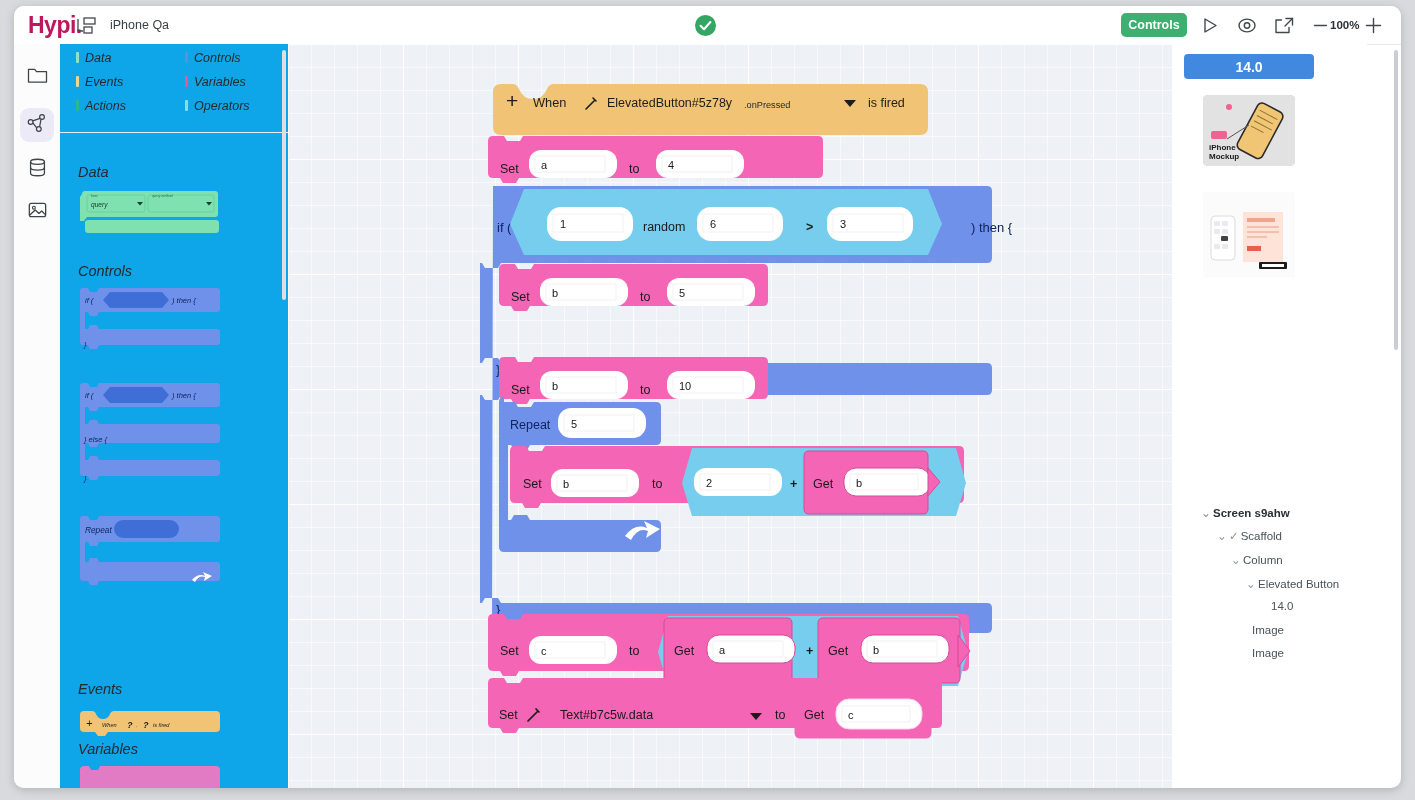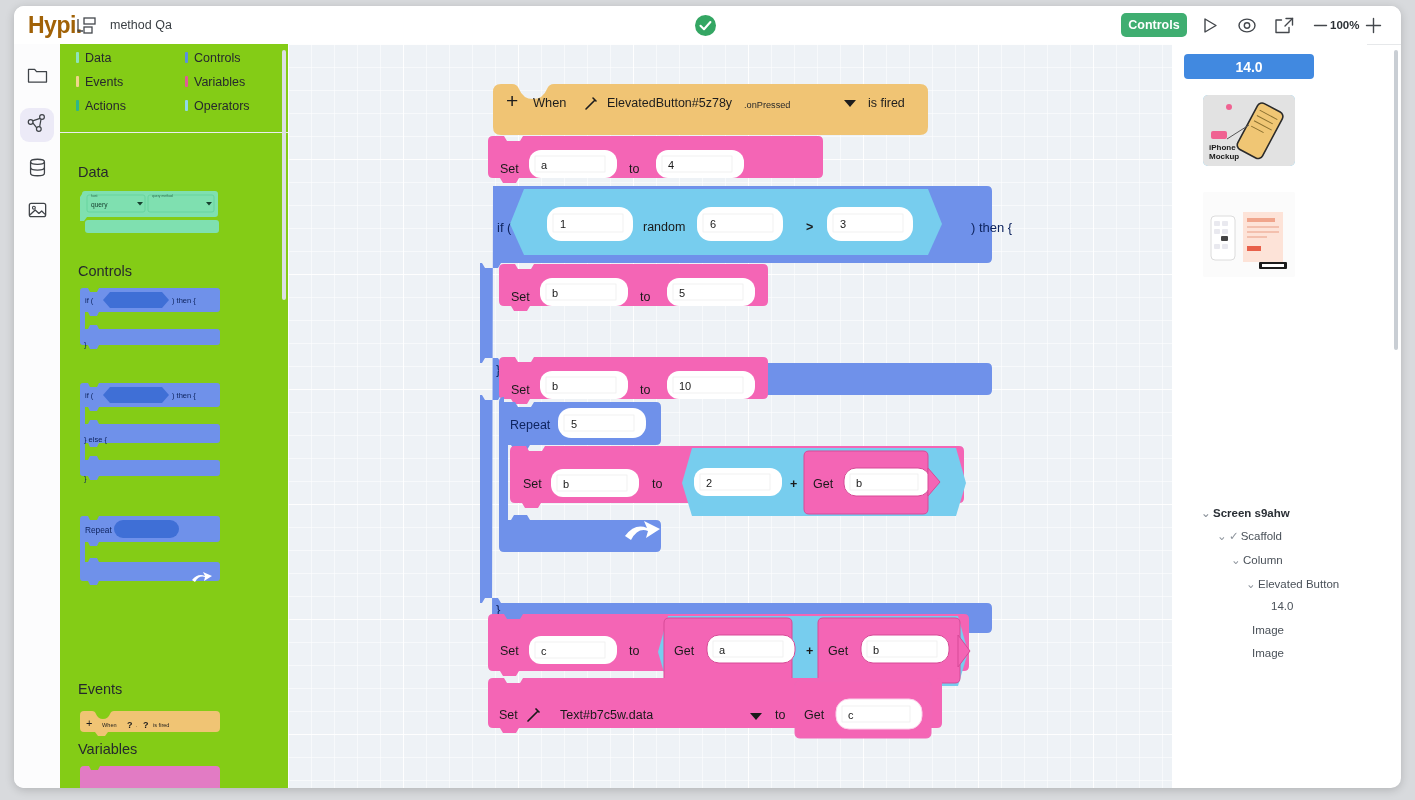--- a/index.html
+++ b/index.html
@@ -14,21 +14,21 @@
     background:#ffffff;border-radius:10px;overflow:hidden;
     box-shadow:0 2px 10px rgba(0,0,0,.18);
   }
   
   .hdr{
     position:absolute;left:0;top:0;width:1387px;height:38px;
     background:#fff;border-bottom:1px solid #e6e8ea;
   }
   .logo{
     position:absolute;left:14px;top:6px;font-size:23px;font-weight:bold;
-    color:#a16207;letter-spacing:-.5px;
+    color:#be185d;letter-spacing:-.5px;
   }
   .proj-icon{position:absolute;left:62px;top:11px;width:22px;height:17px;}
   .proj-name{
     position:absolute;left:96px;top:12px;font-size:12.5px;color:#3a3f44;
   }
   .save-dot{position:absolute;left:681px;top:9px;width:21px;height:21px;}
   .publish{
     position:absolute;left:1107px;top:7px;width:66px;height:24px;
     background:#3fae71;border:none;border-radius:5px;color:#fff;
     font-size:12.5px;font-weight:bold;font-family:inherit;cursor:pointer;
@@ -50,21 +50,21 @@
   .rail-btn{
     position:absolute;left:6px;width:34px;height:34px;border-radius:9px;
     display:flex;align-items:center;justify-content:center;cursor:pointer;
   }
   .rail-btn.active{background:#eceaf7;}
   .rail-b1{top:16px;} .rail-b2{top:64px;} .rail-b3{top:108px;} .rail-b4{top:151px;}
 
   
   .pal{
     position:absolute;left:46px;top:38px;width:228px;height:744px;
-    background:#84cc16;border-right:1px solid #ec4899;overflow:hidden;
+    background:#0ea5e9;border-right:1px solid #ec4899;overflow:hidden;font-style:italic;
   }
   .cats{position:absolute;left:0;top:0;width:228px;height:88px;border-bottom:1px solid #ebedef;}
   .cat{position:absolute;font-size:12.5px;color:#26292d;cursor:pointer;}
   .cat .bar{display:inline-block;width:3px;height:11px;border-radius:1px;margin-right:6px;vertical-align:-1px;}
   .cat-c0{left:16px;top:7px;}  .cat-c1{left:16px;top:31px;}  .cat-c2{left:16px;top:55px;}
   .cat-c3{left:125px;top:7px;} .cat-c4{left:125px;top:31px;} .cat-c5{left:125px;top:55px;}
 
   .sec-h{position:absolute;left:18px;font-size:14.5px;color:#26292d;font-weight:500;}
   .pal-blk{position:absolute;left:20px;}
 
@@ -119,21 +119,21 @@
   <div class="hdr">
     <div class="logo">Hypi.</div>
 
     <div class="proj-icon">
       <svg viewBox="0 0 22 17" width="22" height="17">
         <path d="M2 2 v12 h5" fill="none" stroke="#44484d" stroke-width="1.3"></path>
         <rect x="8" y="1" width="11" height="6" fill="none" stroke="#44484d" stroke-width="1.3"></rect>
         <rect x="8" y="10" width="8" height="6" fill="none" stroke="#44484d" stroke-width="1.3"></rect>
       </svg>
     </div>
-    <div class="proj-name">method Qa</div>
+    <div class="proj-name">iPhone Qa</div>
 
     <div class="save-dot">
       <svg viewBox="0 0 21 21" width="21" height="21">
         <circle cx="10.5" cy="10.5" r="10.5" fill="#34a663"></circle>
         <path d="M5.5 10.8 L9 14.2 L15.4 7" fill="none" stroke="#fff" stroke-width="2.1" stroke-linecap="round" stroke-linejoin="round"></path>
       </svg>
     </div>
 
     <button class="publish">Controls</button>
 

